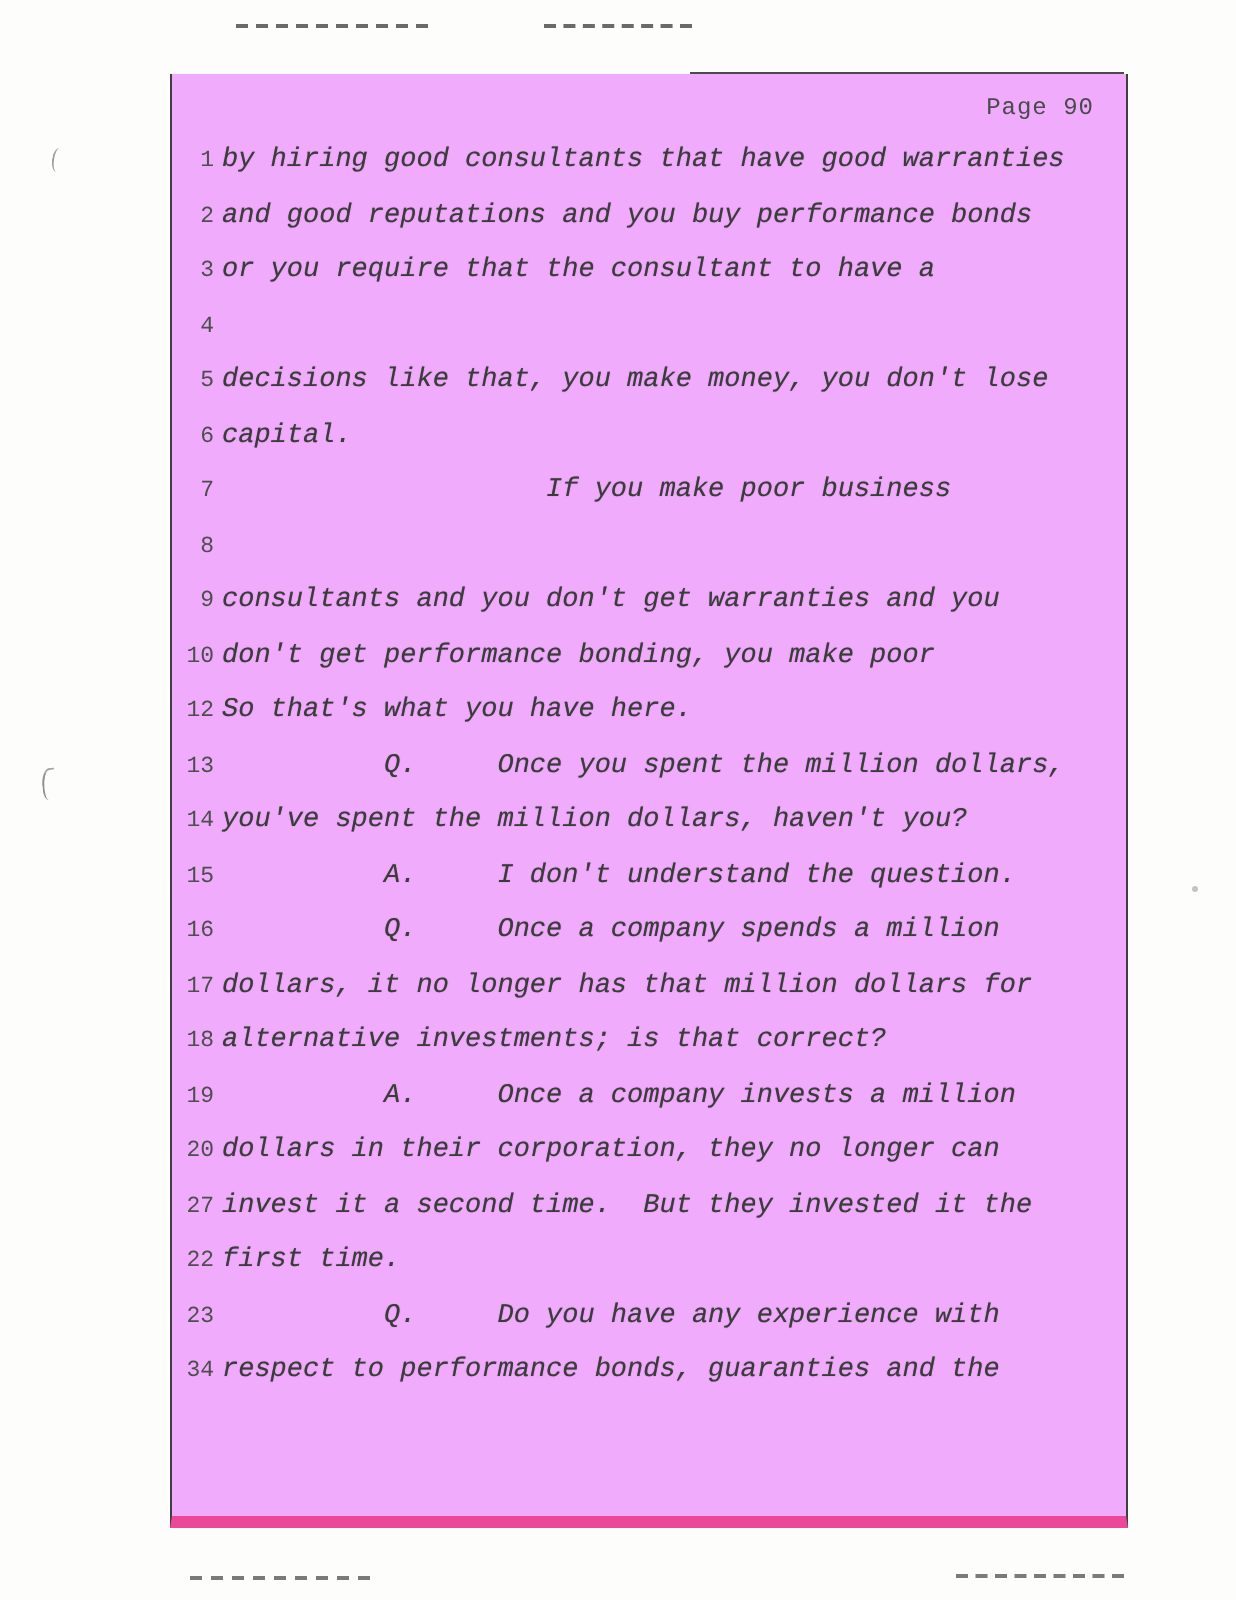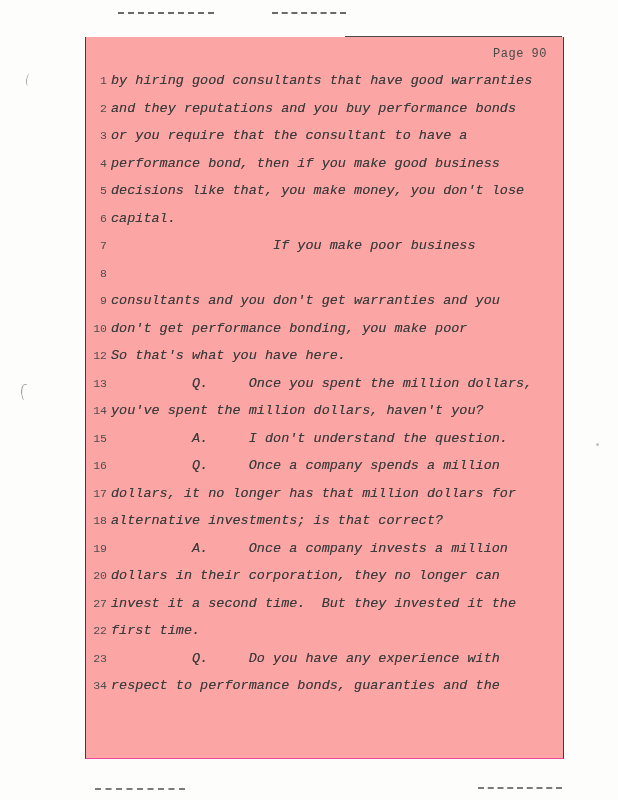--- a/index.html
+++ b/index.html
@@ -21,22 +21,22 @@
   }
   
   .frame {
     position: absolute;
     left: 85px;
     top: 37px;
     width: 477px;
     height: 721px;
     border-left: 1px solid #3f3f3f;
     border-right: 1px solid #3f3f3f;
-    border-bottom: 1px solid #ec4899;
-    background: #fca5a5;
+    border-bottom: 6px solid #ec4899;
+    background: #f0abfc;
   }
   .frame-topline {
     position: absolute;
     left: 345px;
     top: 36px;
     width: 217px;
     height: 1px;
     background: #4a4a4a;
   }
   .page-label {
@@ -112,29 +112,28 @@
 
   <div class="frame">
     <div class="page-label">Page 90</div>
     <div class="lines">
         <div class="line-row">
           <span class="line-num">1</span>
           <span class="line-text">by hiring good consultants that have good warranties</span>
         </div>
         <div class="line-row">
           <span class="line-num">2</span>
-          <span class="line-text">and they reputations and you buy performance bonds</span>
+          <span class="line-text">and good reputations and you buy performance bonds</span>
         </div>
         <div class="line-row">
           <span class="line-num">3</span>
           <span class="line-text">or you require that the consultant to have a</span>
         </div>
         <div class="line-row">
           <span class="line-num">4</span>
-          <span class="line-text">performance bond, then if you make good business</span>
         </div>
         <div class="line-row">
           <span class="line-num">5</span>
           <span class="line-text">decisions like that, you make money, you don't lose</span>
         </div>
         <div class="line-row">
           <span class="line-num">6</span>
           <span class="line-text">capital.</span>
         </div>
         <div class="line-row">

